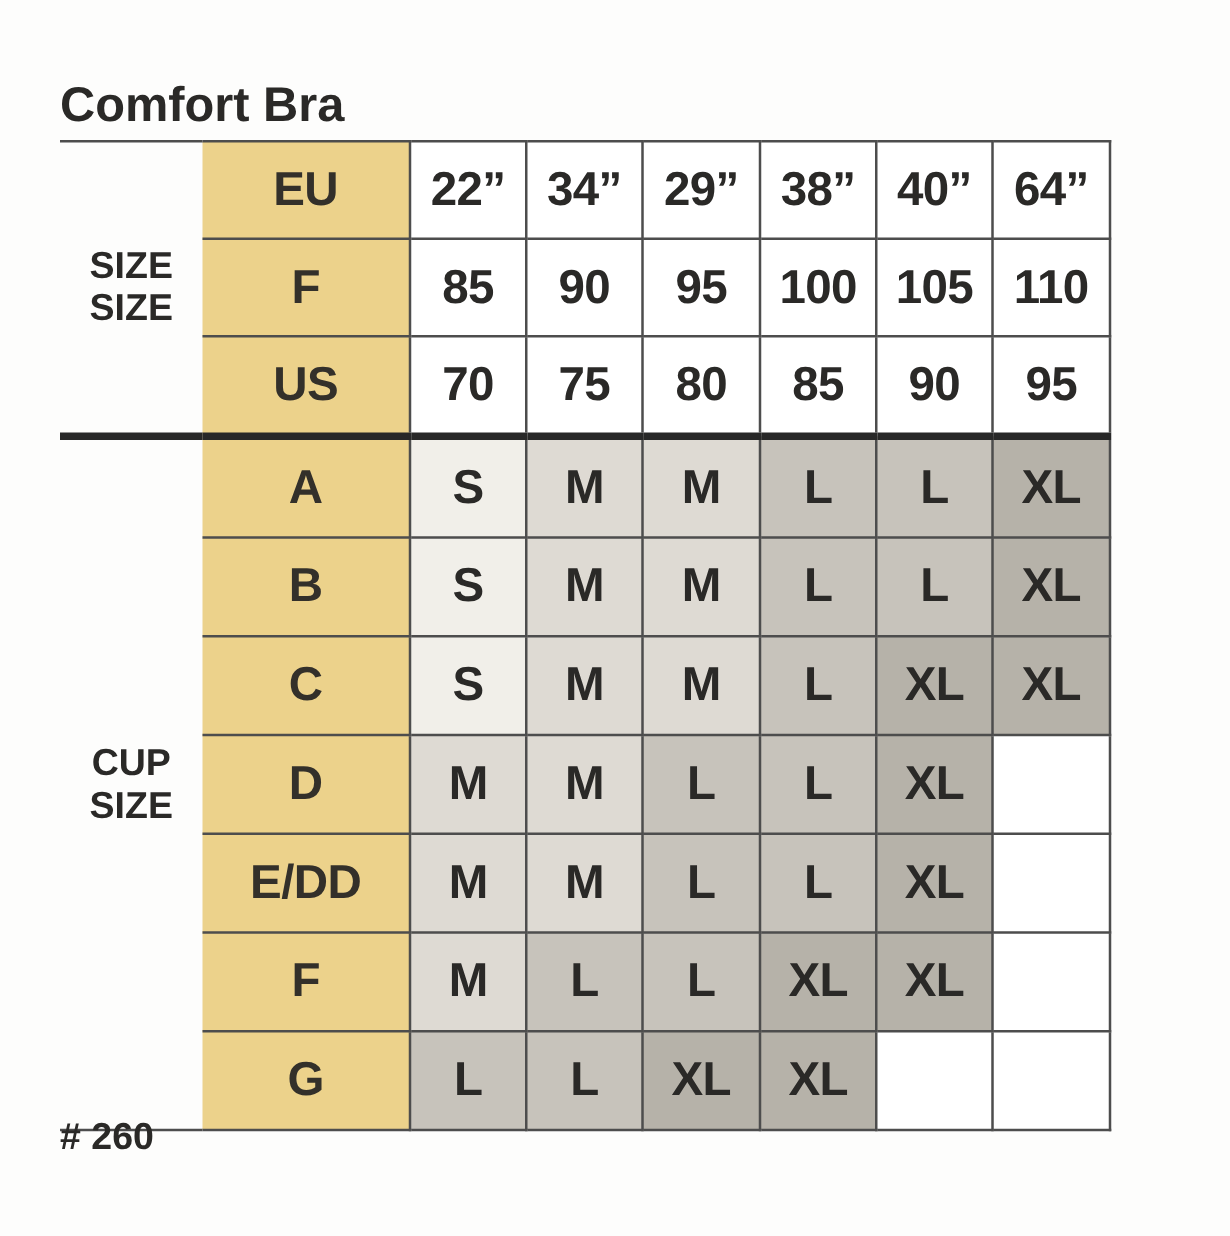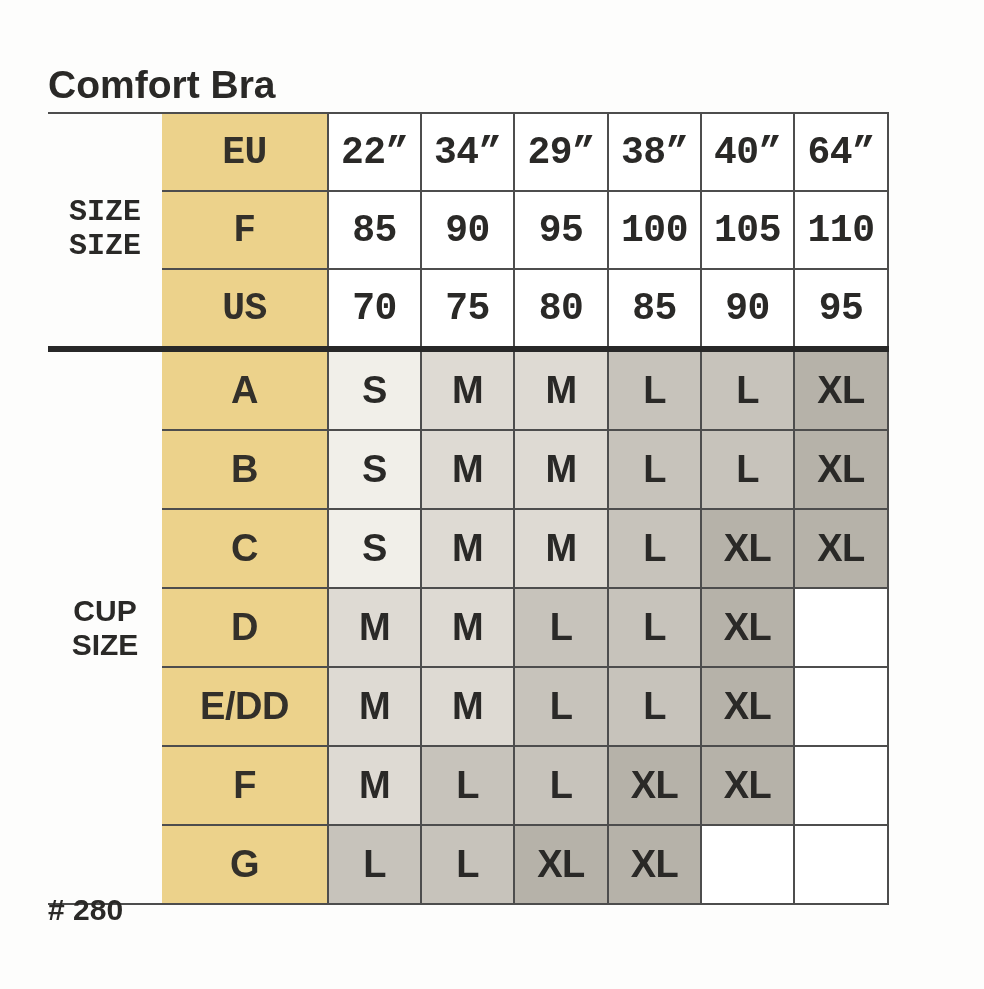--- a/index.html
+++ b/index.html
@@ -19,21 +19,21 @@
     position:absolute;left:48px;top:112px;
     border-collapse:collapse;table-layout:fixed;width:840px;
   }
   td{
     border:2px solid var(--grid-line,#4d4d4d);
     text-align:center;vertical-align:middle;
     font-size:38px;font-weight:700;letter-spacing:-0.5px;
     padding:0;background:#ffffff;
     color:var(--text,#2a2927);
   }
-  tr.band-row td{height:76px;font-family:Liberation Mono, monospace;}
+  tr.band-row td{height:76px;}
   tr.cup-row td{height:77px;}
   td.side-label{
     border-left:hidden;border-right:hidden;
     background:transparent;
     font-size:30px;font-weight:700;line-height:1.12;
     letter-spacing:0;
     padding:0 8px;
   }
   td.band-side{border-bottom:6px solid var(--divider,#282828);}
   tr.band-last td{border-bottom:6px solid var(--divider,#282828);}
@@ -152,13 +152,13 @@
         <td style="background: rgb(199, 195, 187);">L</td>
         <td style="background: rgb(199, 195, 187);">L</td>
         <td style="background: rgb(182, 178, 169);">XL</td>
         <td style="background: rgb(182, 178, 169);">XL</td>
         <td class="empty-cell"></td>
         <td class="empty-cell"></td>
       </tr>
     </tbody>
 </table>
 
-<div class="footnote"># 280</div>
+<div class="footnote"># 260</div>
 
 </body></html>

